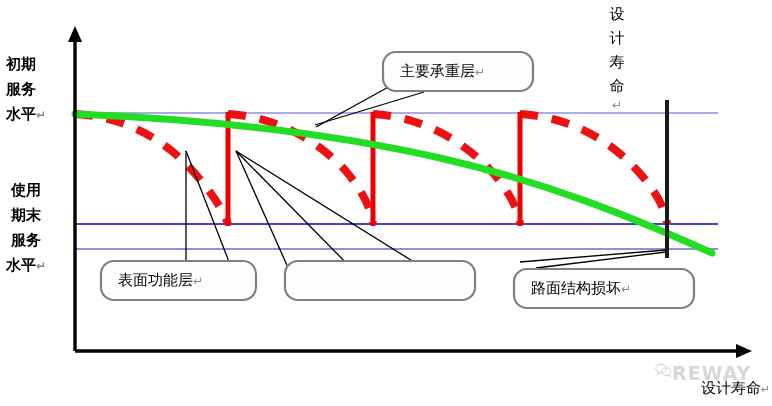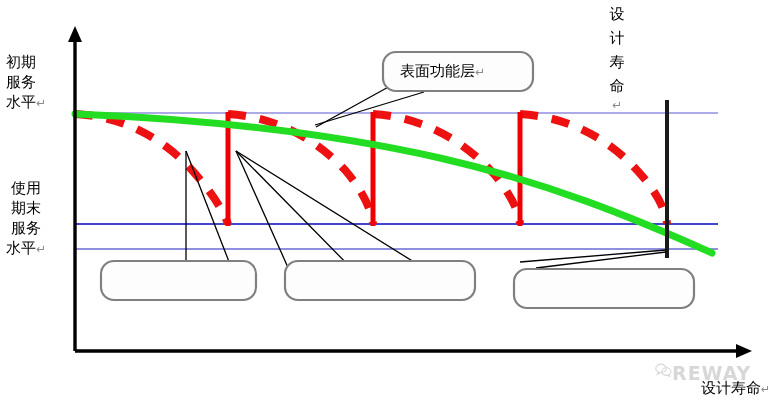--- a/index.html
+++ b/index.html
@@ -6,24 +6,25 @@
   body{
     font-family:"DejaVu Sans","Liberation Sans",sans-serif;
     width:772px;height:406px;overflow:hidden;
   }
   #stage{position:relative;width:772px;height:406px;background:#ffffff;}
   #stage svg{position:absolute;left:0;top:0;}
 
   .axis-label{
     position:absolute;
     font-size:15px;
-    line-height:20px;
+    line-height:25px;
     color:#000;
     white-space:pre;
     letter-spacing:0px;
+    font-weight:bold;
   }
   #ylab-top{left:6px;top:52px;}
   #ylab-bot{left:6px;top:178px;text-align:center;}
 
   .cr{color:#8a8a8a;font-size:12px;}
 
   #vert-design{
     position:absolute;
     left:604px;top:2px;
     width:26px;
@@ -122,24 +123,26 @@
       <rect x="514" y="269" width="180" height="39" rx="13" ry="13" fill="#fdfdfd" stroke="#808080" stroke-width="2.2"></rect>
     </g>
   </svg>
 
   <div class="axis-label" id="ylab-top"><span>初期<br>服务<br>水平</span><span class="cr">↵</span></div>
 
   <div class="axis-label" id="ylab-bot"><span>使用<br>期末<br>服务<br>水平</span><span class="cr">↵</span></div>
 
   <div id="vert-design"><span>设<br>计<br>寿<br>命</span><span class="cr">↵</span></div>
 
-  <div class="callout-text" id="co1-text"><span>表面功能层</span><span class="cr">↵</span></div>
+  <div class="callout-text" id="co1-text"><span>主要承重层</span><span class="cr">↵</span></div>
+
+  <div class="callout-text" id="co2-text"><span>表面功能层</span><span class="cr">↵</span></div>
 
 
-
+  <div class="callout-text" id="co4-text"><span>路面结构损坏</span><span class="cr">↵</span></div>
 
   <div id="watermark">
     <span class="wm-mark">
       <svg width="17" height="14" viewBox="0 0 17 14" fill="none" stroke="#d7d7d7" stroke-width="1.1">
         <ellipse cx="6" cy="5.4" rx="5.2" ry="4.3"></ellipse>
         <path d="M3.4 9.2 L2.3 11.4 L4.8 10.1"></path>
         <ellipse cx="11.4" cy="8.6" rx="4.6" ry="3.8"></ellipse>
         <path d="M13.6 11.6 L14.6 13.3 L12.4 12.3"></path>
       </svg>
     </span>

